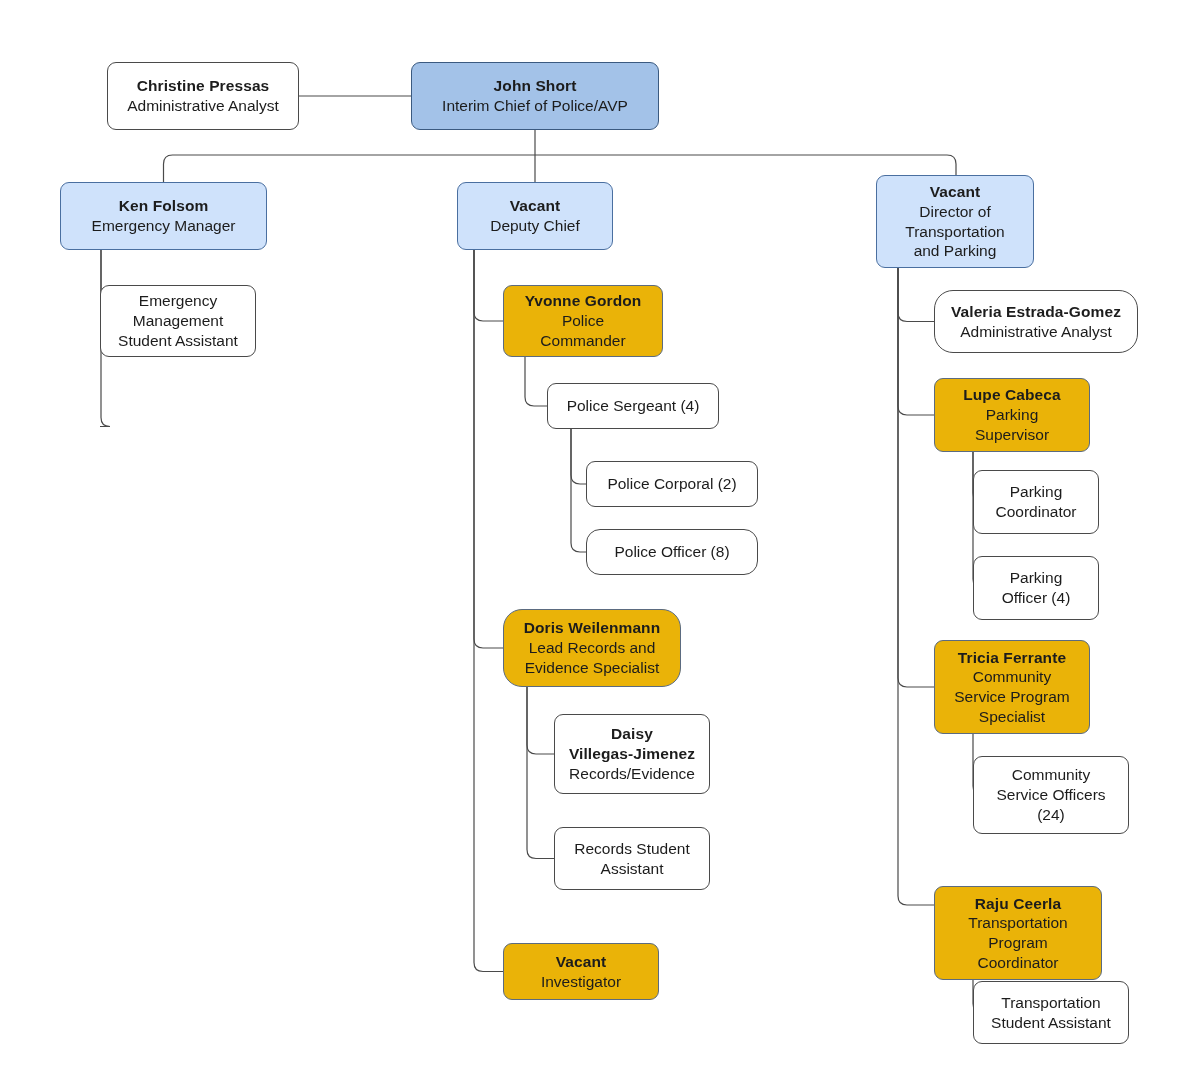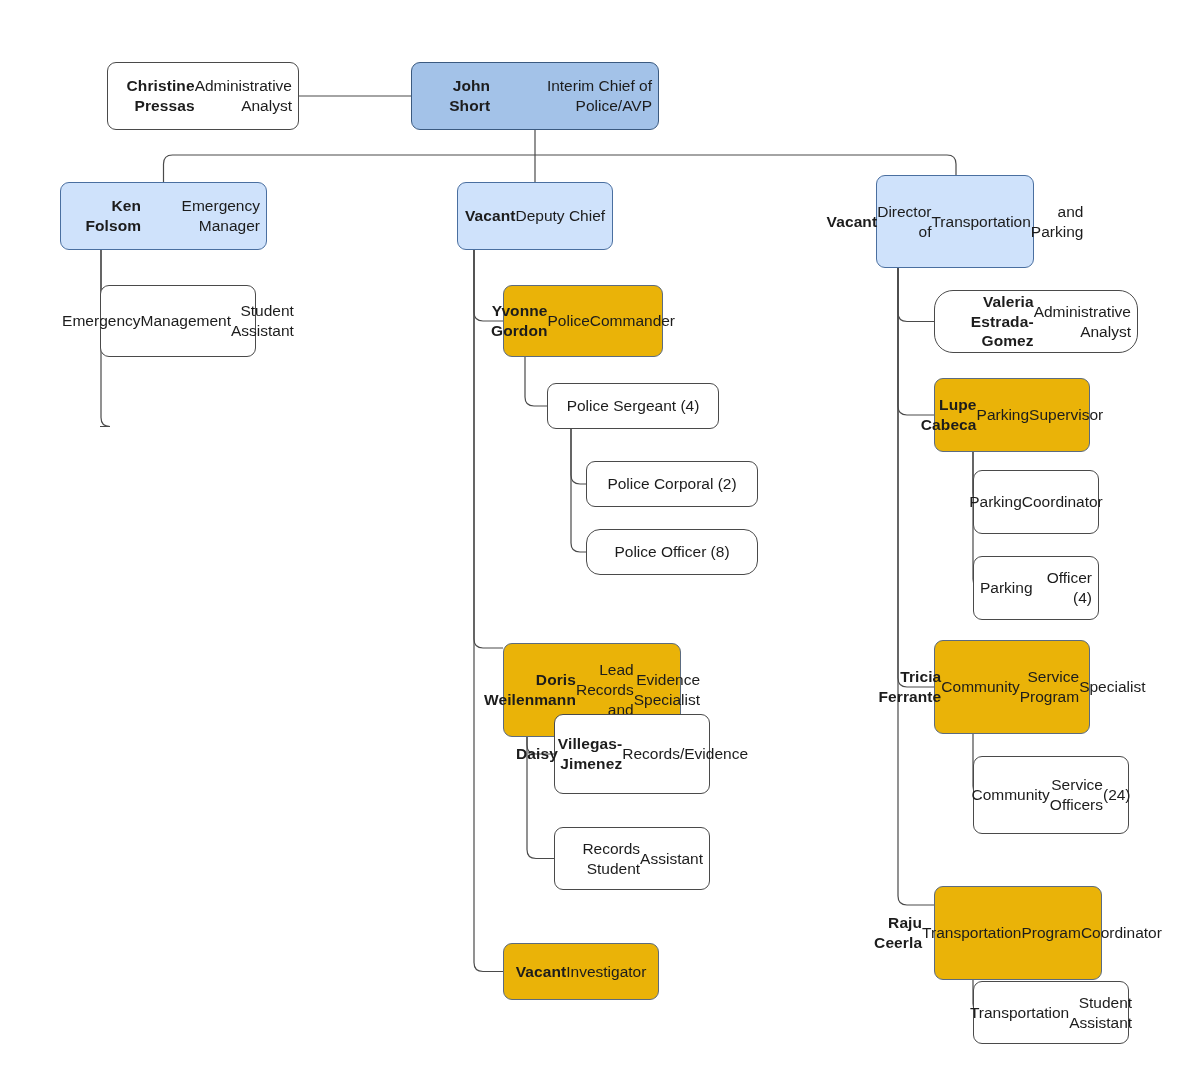--- a/index.html
+++ b/index.html
@@ -24,21 +24,21 @@
     width: 1200px;
     height: 1091px;
     pointer-events: none;
   }
   .node {
     position: absolute;
     box-sizing: border-box;
     border: 1px solid #4a4a4a;
     border-radius: 9px;
     display: flex;
-    flex-direction: row;
+    flex-direction: column;
     align-items: center;
     justify-content: center;
     text-align: right;
     color: #1c1c1c;
     font-size: 15.5px;
     line-height: 1.27;
     padding: 3px 6px;
     background: #ffffff;
     z-index: 2;
   }
@@ -117,21 +117,21 @@
     </div>
     <div class="node fill-white" style="left: 547px; top: 383px; width: 172px; height: 46px;">
       <div class="ttl">Police Sergeant (4)</div>
     </div>
     <div class="node fill-white" style="left: 586px; top: 461px; width: 172px; height: 46px;">
       <div class="ttl">Police Corporal (2)</div>
     </div>
     <div class="node fill-white" style="left: 586px; top: 529px; width: 172px; height: 46px; border-radius: 14px;">
       <div class="ttl">Police Officer (8)</div>
     </div>
-    <div class="node fill-pale" style="left: 503px; top: 643px; width: 178px; height: 94px;">
+    <div class="node fill-pale" style="left: 503px; top: 609px; width: 178px; height: 78px; border-radius: 19px;">
       <div class="nm">Doris Weilenmann</div>
       <div class="ttl">Lead Records and</div>
       <div class="ttl">Evidence Specialist</div>
     </div>
     <div class="node fill-white" style="left: 554px; top: 714px; width: 156px; height: 80px;">
       <div class="nm">Daisy</div>
       <div class="nm">Villegas-Jimenez</div>
       <div class="ttl">Records/Evidence</div>
     </div>
     <div class="node fill-white" style="left: 554px; top: 827px; width: 156px; height: 63px;">

